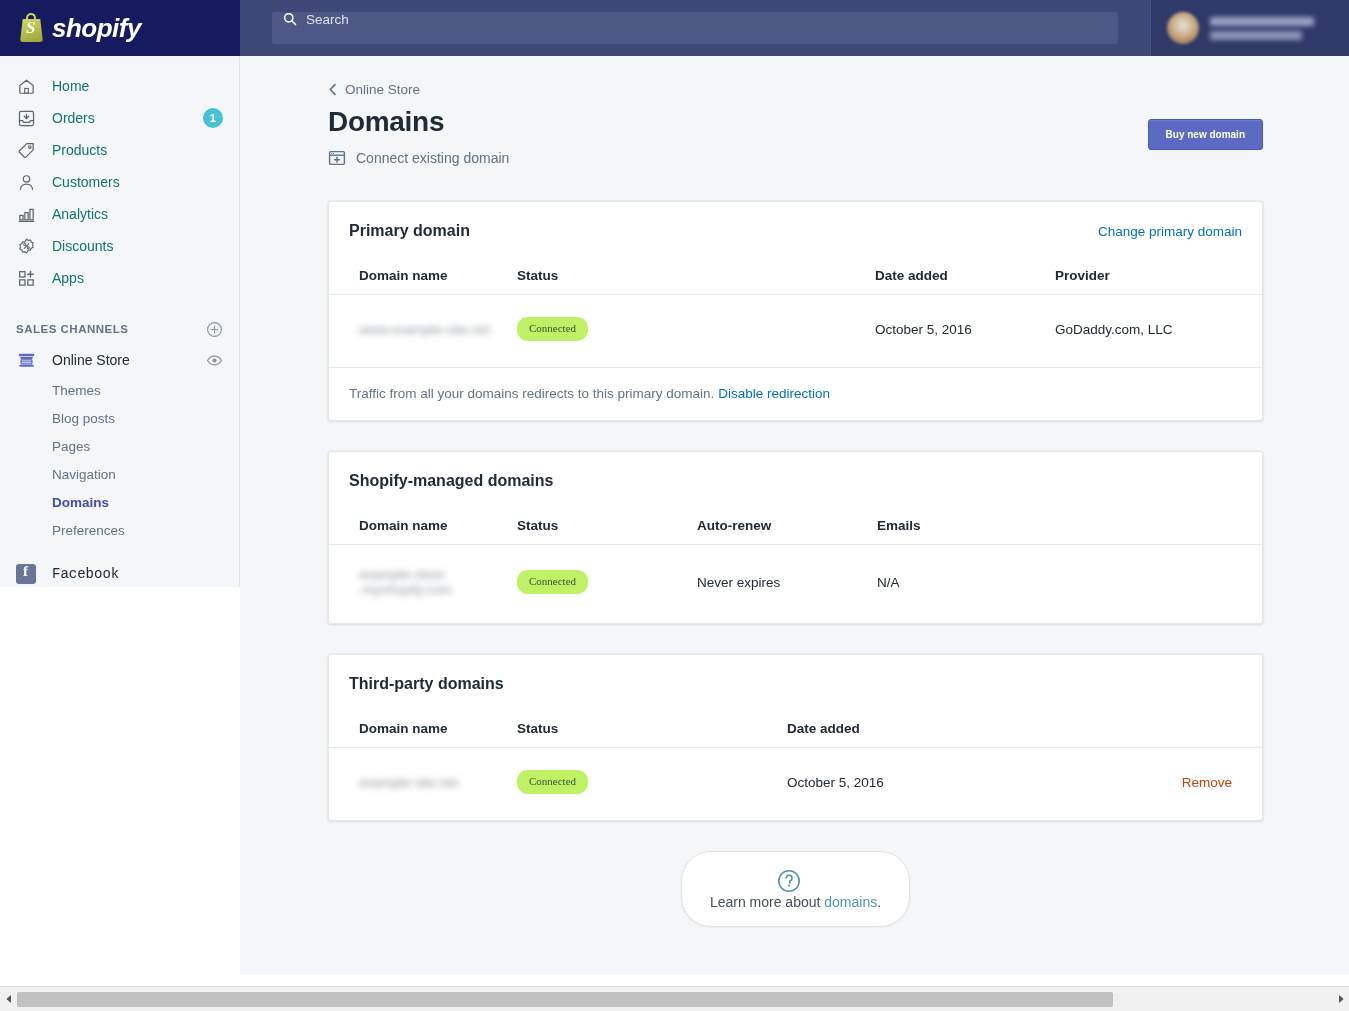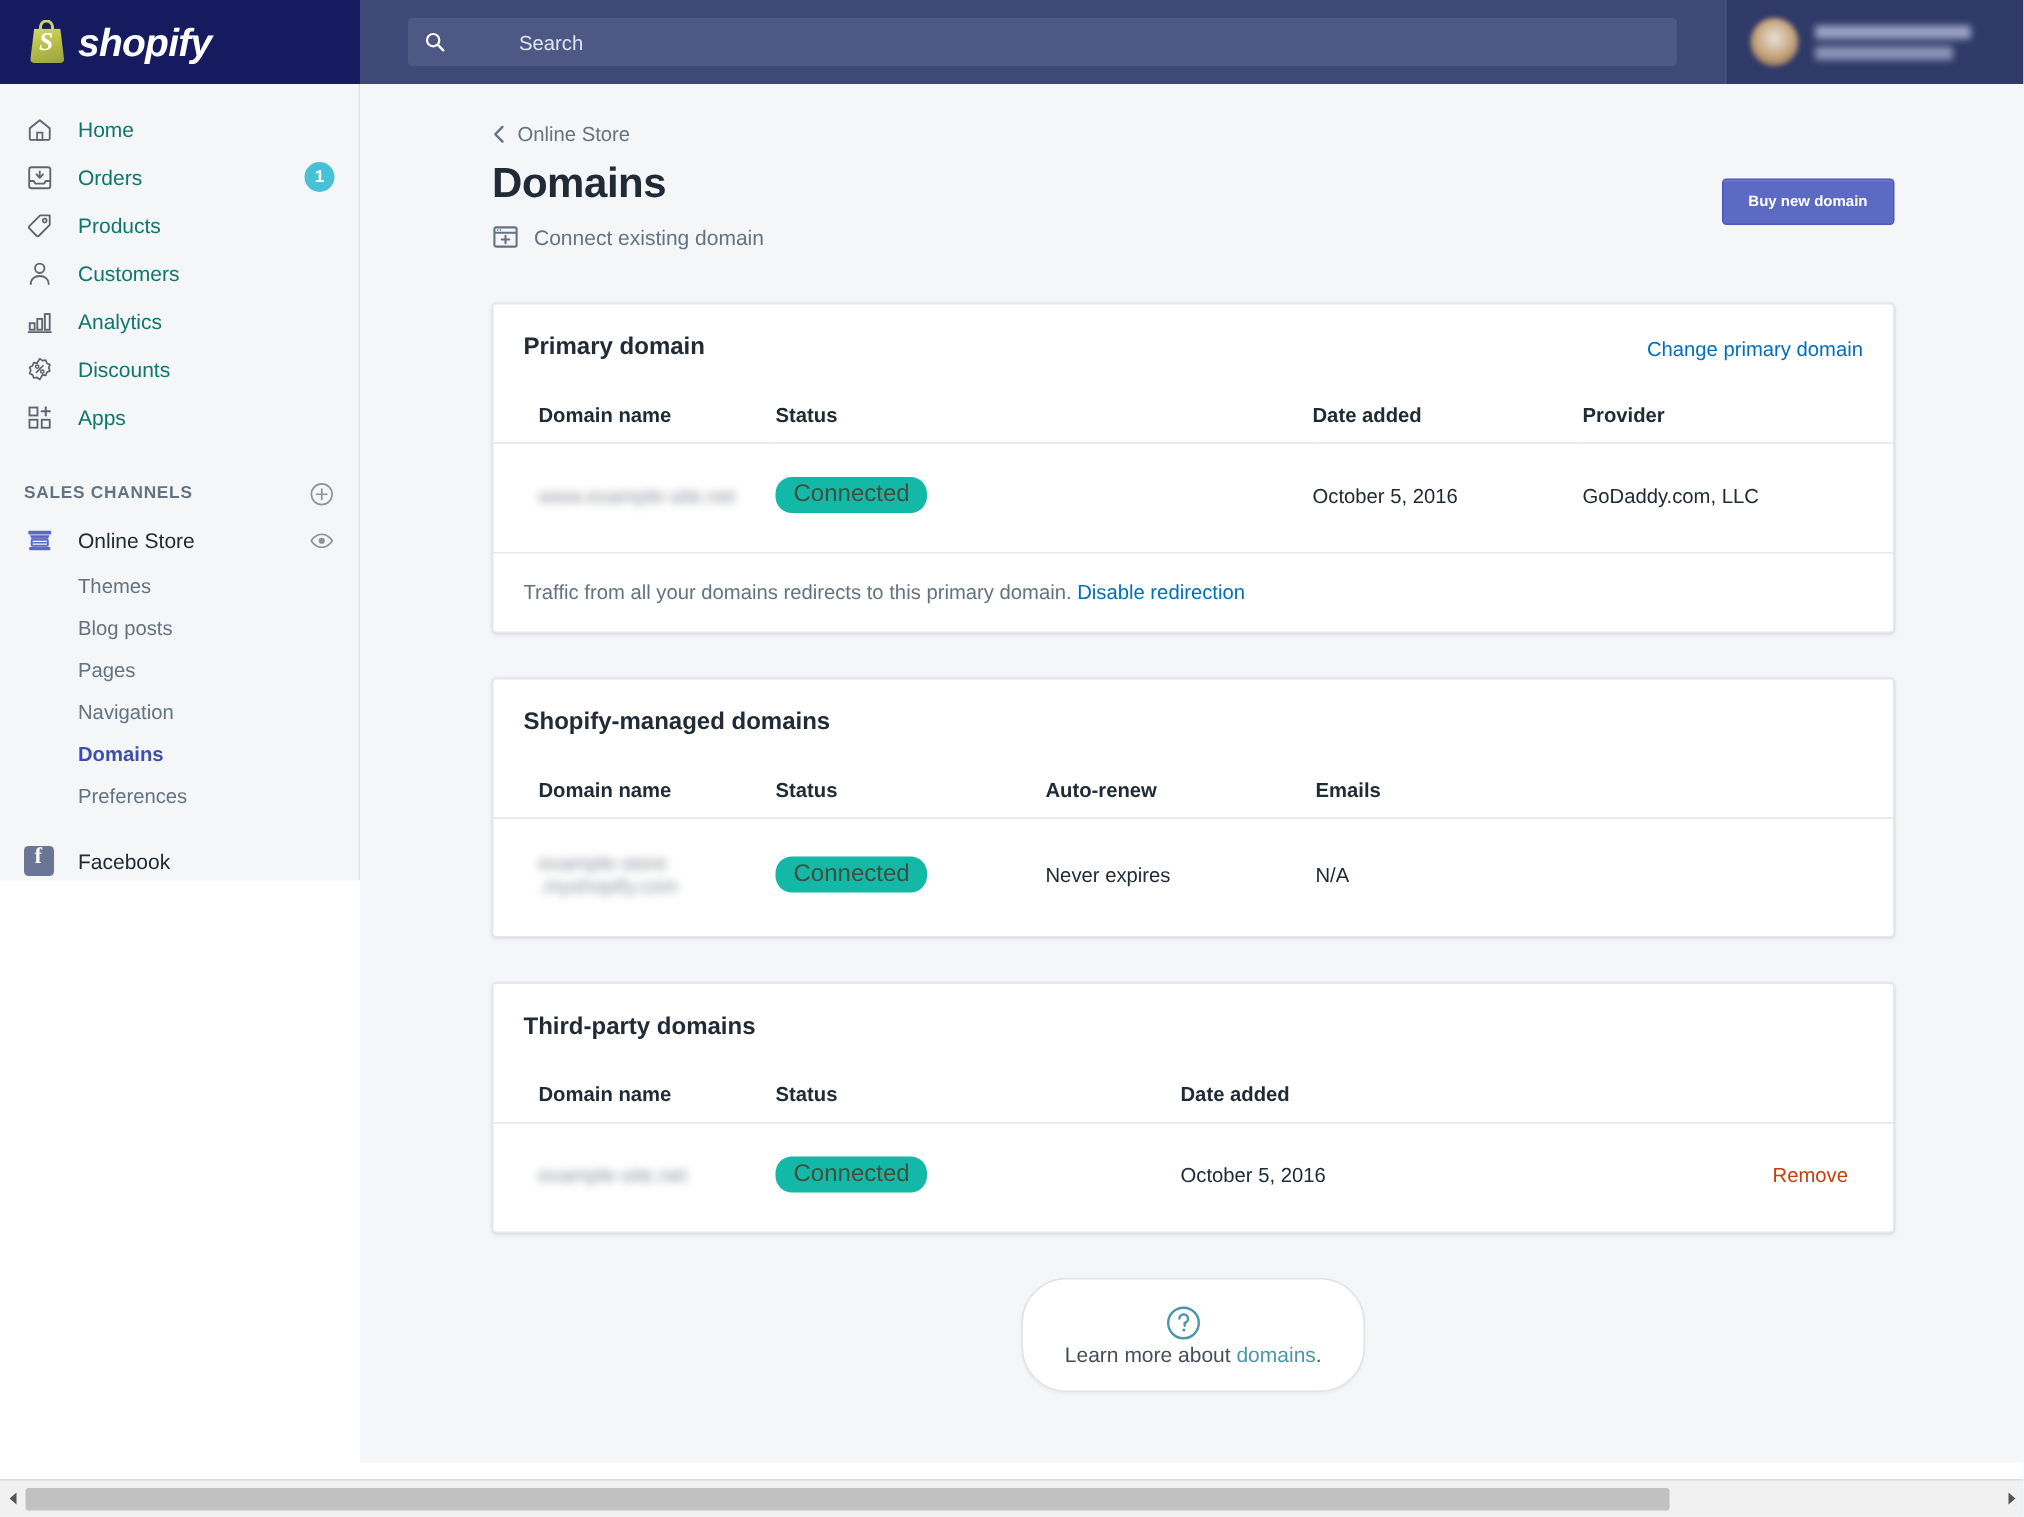--- a/index.html
+++ b/index.html
@@ -63,24 +63,23 @@
     background: #3f4977;
     display: flex; align-items: center;
     padding: 0 32px;
   }
   .search-box {
     flex: 1; max-width: 857px;
     height: 32px;
     background: #4e5884;
     border: 1px solid #596persist;
     border-radius: 3px;
-    display: flex; align-items: center;
+    display: flex; align-items: flex-start;
     padding: 0 11px;
     margin-left: 0px;
-    gap: 40px;
   }
   .search-icon { width: 14px; height: 14px; flex: none; margin-right: 9px; }
   .search-placeholder {
     color: #dfe3ee; font-size: 13.5px;
   }
   .topbar-user {
     width: 199px; height: 56px;
     background: #2f3a68;
     display: flex; align-items: center;
     padding-left: 16px;
@@ -239,24 +238,25 @@
   table.dtable td {
     font-size: 13.5px; color: #212b36;
     padding: 22px 0 26px 0;
     vertical-align: middle;
   }
   table.dtable th:first-child, table.dtable td:first-child { padding-left: 30px; }
   table.dtable th:last-child, table.dtable td:last-child { padding-right: 30px; }
 
   .badge-connected {
     display: inline-block;
-    background: #14b8a6; color: #414f3e;
-    font-size: 16px; border-radius: 11px;
+    background: #bef264; color: #414f3e;
+    font-size: 11px; border-radius: 11px;
     padding: 4px 12px 5px 12px;
     line-height: 15px;
+    font-family: Liberation Serif, serif;
   }
   .blurtext {
     filter: blur(3px);
     color: #8d949c;
     font-size: 13.5px;
     user-select: none;
     display: inline-block;
   }
   .card-foot {
     border-top: 1px solid #e6e9ec;
@@ -462,21 +462,21 @@
     <span>Navigation</span>
   </div>
   <div class="subnav-item active">
     <span>Domains</span>
   </div>
   <div class="subnav-item">
     <span>Preferences</span>
   </div>
 
   <div class="nav-gap"></div>
-  <div class="nav-item channel" style="margin-top:8px;">
+  <div class="nav-item channel" style="margin-top:8px;font-family:Liberation Mono, monospace;">
     <span class="fb-icon"></span>
     <span class="nav-label">Facebook</span>
   </div>
 </div>
 
 <div class="sidebar-bottom"></div>
 
 <div class="main">
   <div class="content">
 

